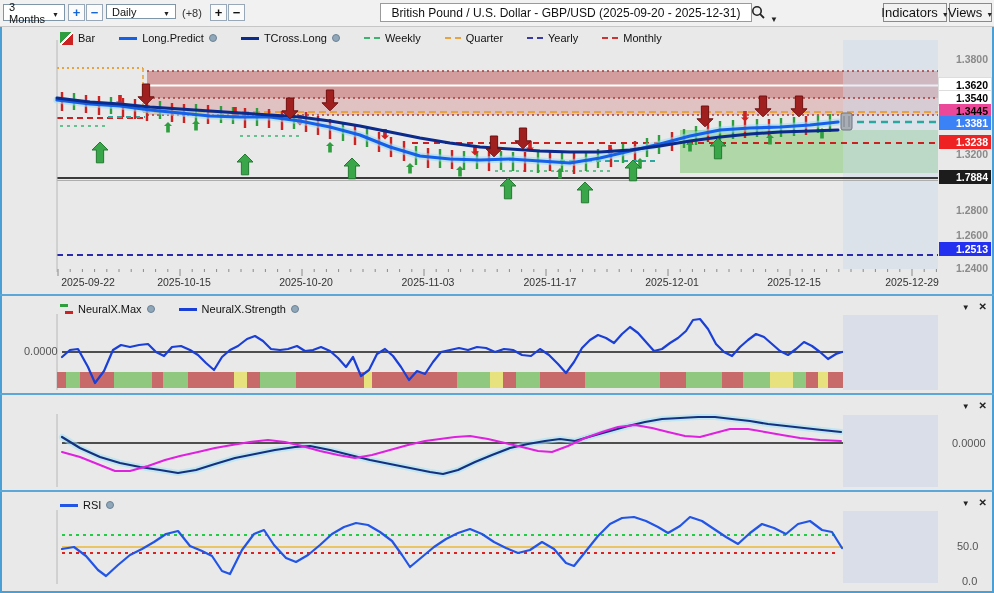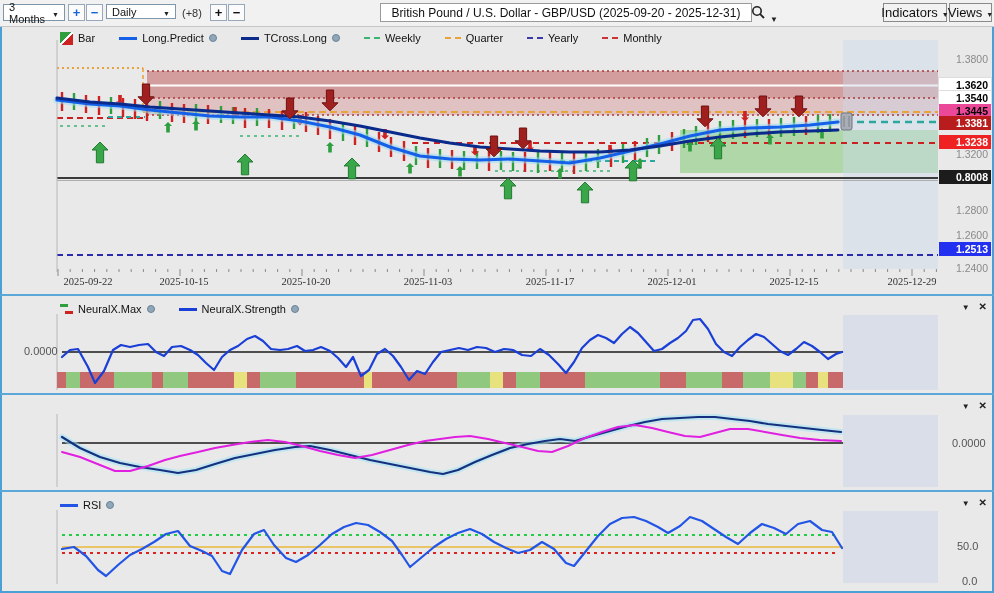--- a/index.html
+++ b/index.html
@@ -27,27 +27,27 @@
   .legend{position:absolute;display:flex;gap:24px;font-size:11px;color:#111;align-items:center;height:14px;}
   .lg{display:flex;align-items:center;gap:5px;}
   .sw-bar{display:inline-block;width:13px;height:13px;background:linear-gradient(135deg,#2e9e3e 46%,#fff 46%,#fff 54%,#cc2222 54%);}
   .sw-maxmin{display:inline-block;width:13px;height:10px;position:relative;}
   .sw-maxmin::before{content:"";position:absolute;left:0;top:0;width:8px;height:3px;background:#2e9e3e;}
   .sw-maxmin::after{content:"";position:absolute;right:0;bottom:0;width:8px;height:3px;background:#cc2222;}
   .sw-line{display:inline-block;width:18px;height:0;border-top:3px solid #1560e8;}
   .sw-dash{display:inline-block;width:16px;height:0;border-top:2px dashed #3cb371;}
   .infodot{display:inline-block;width:6px;height:6px;border-radius:50%;background:#90a7b9;border:1px solid #6a8396;}
   
-  .xlab{position:absolute;top:276px;font-size:10.5px;color:#333;transform:translateX(-50%);white-space:nowrap;font-family:Liberation Serif, serif;}
+  .xlab{position:absolute;top:276px;font-size:10.5px;color:#333;transform:translateX(-50%);white-space:nowrap;}
   .plab{position:absolute;left:939px;width:52px;height:14px;font-size:10.5px;text-align:right;padding-right:3px;
-        line-height:14px;box-sizing:border-box;white-space:nowrap;}
+        line-height:14px;box-sizing:border-box;white-space:nowrap;font-weight:bold;}
   .pl-plain{color:#8a8a8a;z-index:1;}
   .pl-white{background:#fff;color:#000;font-weight:bold;z-index:2;box-shadow:0 0 0 1px #ddd;}
   .pl-amber{background:#ec4899;color:#000;font-weight:bold;z-index:2;}
-  .pl-teal{background:#b91c1c;color:#fff;font-weight:bold;z-index:2;}
+  .pl-teal{background:#3b82f6;color:#fff;font-weight:bold;z-index:2;}
   .pl-red{background:#ee2222;color:#fff;font-weight:bold;z-index:3;}
   .pl-black{background:#1c1c1c;color:#fff;font-weight:bold;z-index:2;}
   .pl-blue{background:#2430f0;color:#fff;font-weight:bold;z-index:2;}
   .zerolab{position:absolute;font-size:11px;color:#555;}
   
   .pctrl{position:absolute;right:7px;display:flex;gap:9px;font-size:10px;color:#222;align-items:center;}
   .pcaret::after{content:"▼";font-size:8px;}
   .pclose::after{content:"✕";font-size:10px;font-weight:bold;}
 </style>
 </head>
@@ -320,21 +320,21 @@
     </div>
   </div>
 
   <div class="plab pl-plain" style="top:52px">1.3800</div>
   <div class="plab pl-white" style="top:78px">1.3620</div>
   <div class="plab pl-white" style="top:91px">1.3540</div>
   <div class="plab pl-amber" style="top:104px">1.3445</div>
   <div class="plab pl-teal" style="top:116px">1.3381</div>
   <div class="plab pl-plain" style="top:147px">1.3200</div>
   <div class="plab pl-red" style="top:135px">1.3238</div>
-  <div class="plab pl-black" style="top:170px">0.8008</div>
+  <div class="plab pl-black" style="top:170px">1.7884</div>
   <div class="plab pl-plain" style="top:203px">1.2800</div>
   <div class="plab pl-plain" style="top:228px">1.2600</div>
   <div class="plab pl-blue" style="top:242px">1.2513</div>
   <div class="plab pl-plain" style="top:261px">1.2400</div>
 
   <span class="xlab" style="left:88px">2025-09-22</span>
   <span class="xlab" style="left:184px">2025-10-15</span>
   <span class="xlab" style="left:306px">2025-10-20</span>
   <span class="xlab" style="left:428px">2025-11-03</span>
   <span class="xlab" style="left:550px">2025-11-17</span>

